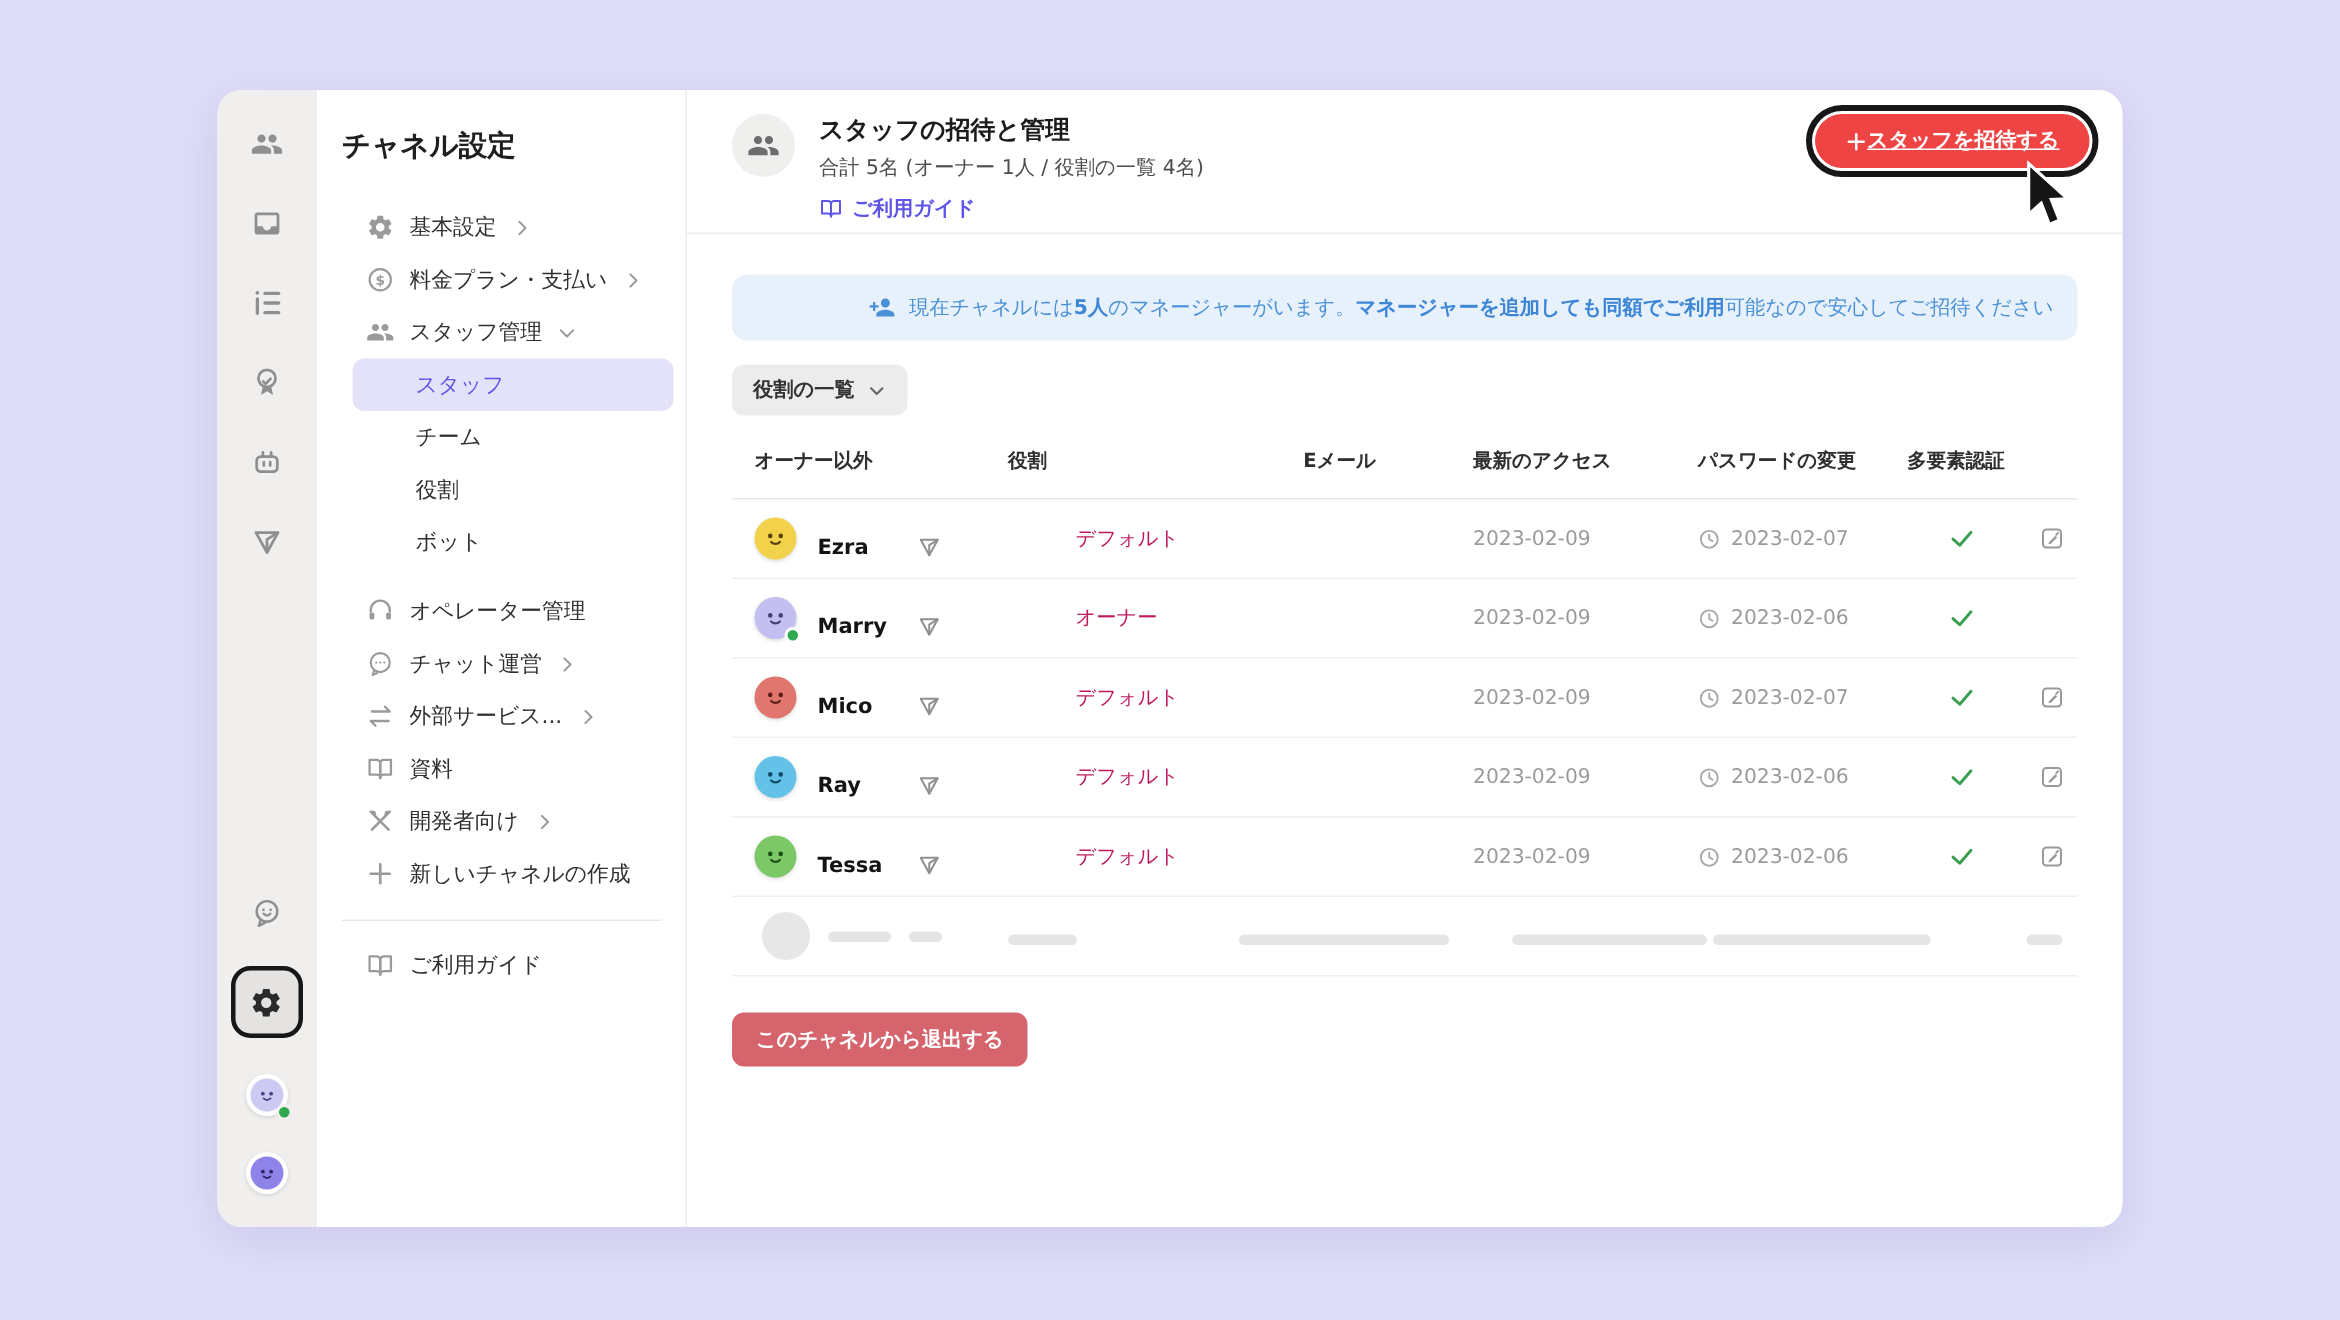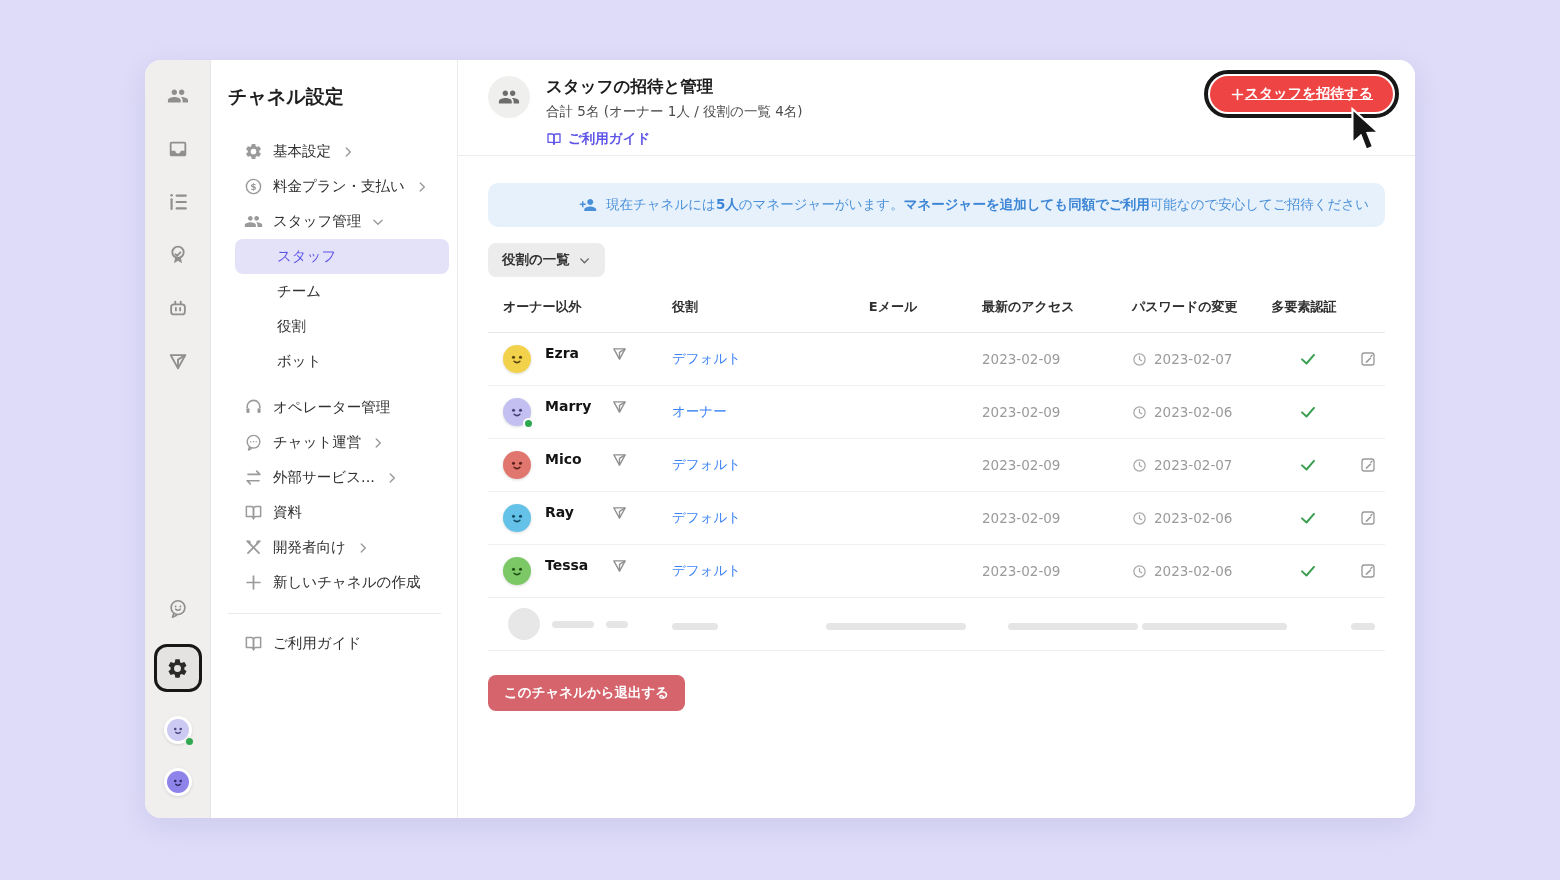--- a/index.html
+++ b/index.html
@@ -97,25 +97,25 @@
   .filter-btn svg { width:13px; height:13px; color:#666; }
   
   .table { margin-top:4px; }
   .t-grid { display:grid; grid-template-columns:184px 146px 150px 150px 150px 80px 1fr; align-items:center; }
   .t-head { min-height:52px; border-bottom:1px solid #e7e7e7; font-size:13px; font-weight:600; color:#2f2f2f; }
   .t-head .th { padding:6px 0; }
   .th.c-email, .th.c-mfa { text-align:center; }
   .th.c-access, .th.c-pwd { padding-left:14px; }
   .th.c-profile { padding-left:15px; }
   .t-row { height:53px; border-bottom:1px solid #efefef; font-size:13.5px; }
-  .cell-profile { display:flex; align-items:flex-start; padding-left:15px; }
+  .cell-profile { display:flex; align-items:flex-end; padding-left:15px; }
   .avatar { position:relative; width:28px; height:28px; border-radius:50%; flex:none; box-shadow:0 1px 3px rgba(0,0,0,.15); }
   .name { font-size:14px; font-weight:bold; color:#141414; margin-left:14px; width:66px; }
   .send-mini { color:#8f8f8f; display:flex; cursor:pointer; } .send-mini svg { width:17px; height:17px; }
-  .cell-role { color:#3b82f6; }
+  .cell-role { color:#be185d;margin-left:45px; }
   .cell-email { text-align:center; color:#9a9a9a; }
   .cell-access { padding-left:14px; color:#9a9a9a; }
   .cell-pwd { padding-left:14px; color:#9a9a9a; display:flex; align-items:center; gap:7px; }
   .cell-pwd svg { width:15px; height:15px; color:#a8a8a8; }
   .cell-mfa { display:flex; justify-content:center; color:#3a9e50; } .cell-mfa svg { width:18px; height:18px; }
   .cell-edit { display:flex; justify-content:flex-end; padding-right:8px; color:#9a9a9a; cursor:pointer; }
   .cell-edit svg { width:18px; height:18px; }
   
   .skel-row { height:53px; border-bottom:1px solid #efefef; }
   .skel-circle { width:32px; height:32px; border-radius:50%; background:#e7e7e7; margin-left:10px; }

